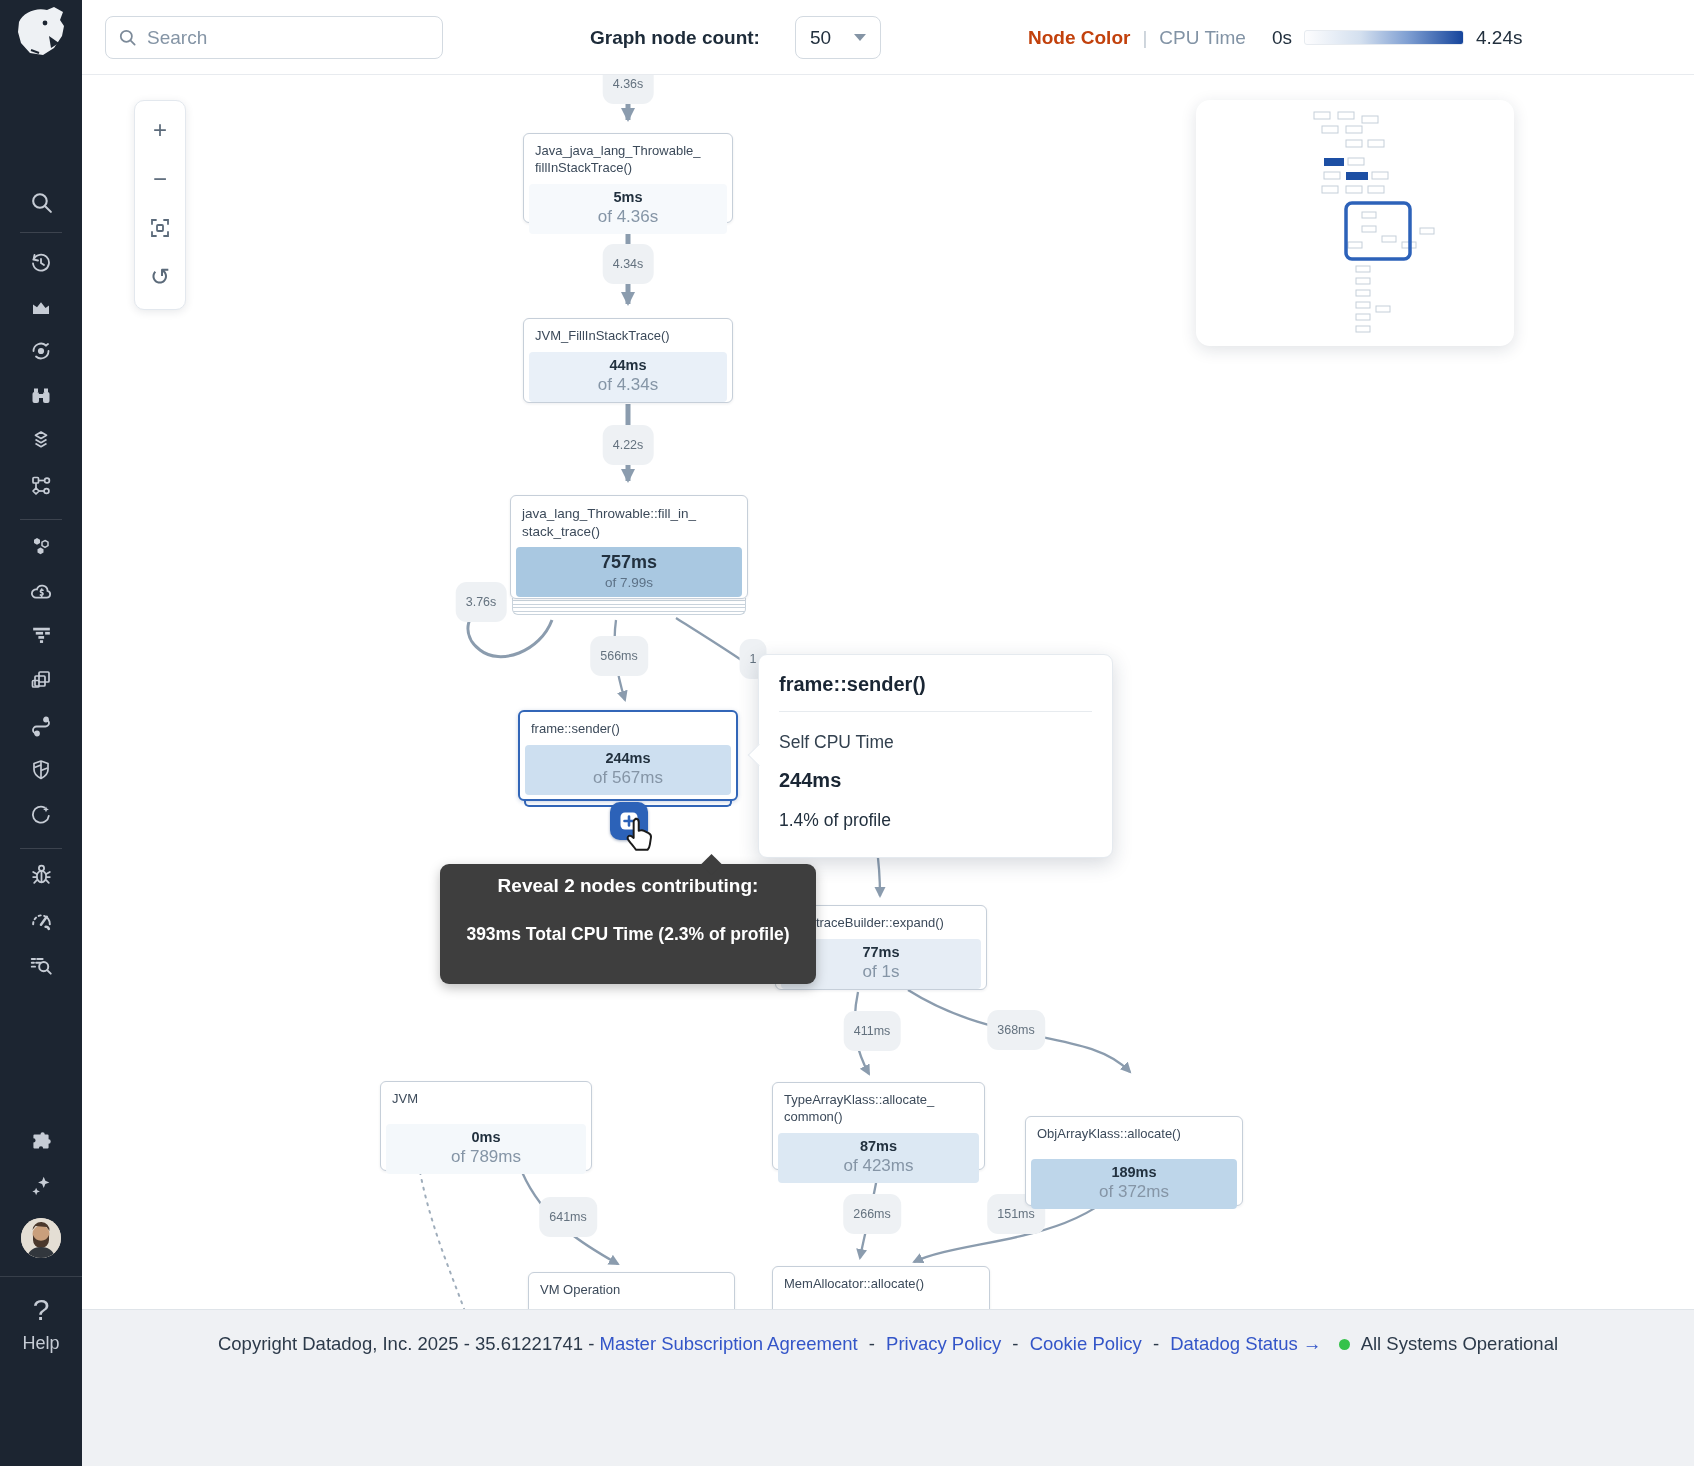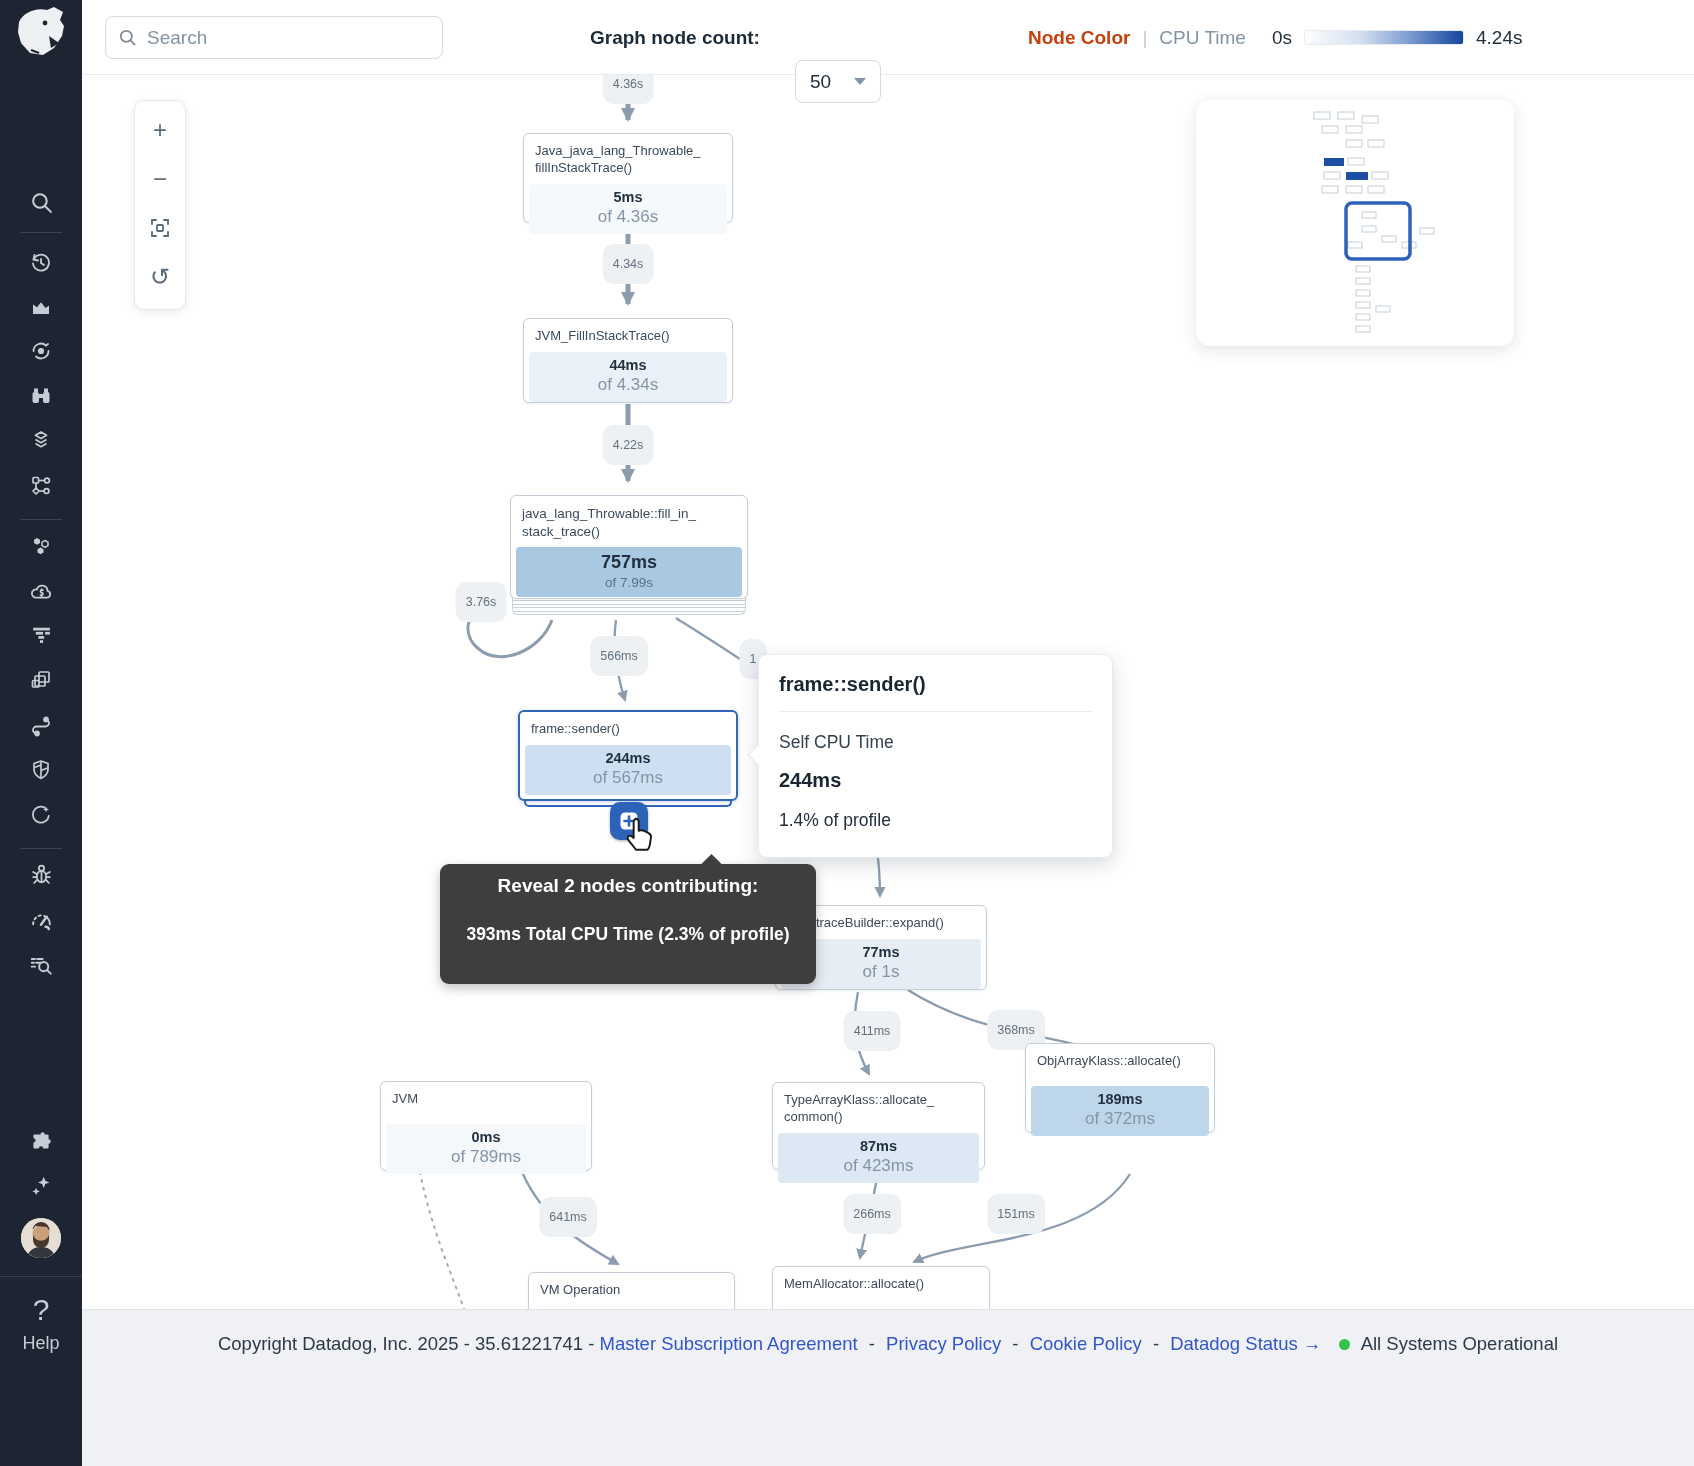--- a/index.html
+++ b/index.html
@@ -16,21 +16,21 @@
   .help-q { font-size:30px; margin-top:16px; }
   .help-lbl { font-size:18px; margin-top:6px; }
   .avatar { position:absolute; left:21px; top:1218px; width:40px; height:40px; border-radius:50%; overflow:hidden; background:#d8cfc4; cursor:pointer; }
 
   
   .topbar { position:absolute; left:82px; top:0; width:1612px; height:75px; background:#fff; border-bottom:1px solid #e8ebef; z-index:40; }
   .search-box { position:absolute; left:23px; top:16px; width:338px; height:43px; border:1px solid #d3dae1; border-radius:8px; display:flex; align-items:center; padding:0 12px; gap:10px; background:#fff; }
   .search-box input { border:none; outline:none; font-size:19px; color:#40506173; width:100%; font-family:"Liberation Sans",sans-serif; }
   .search-box input::placeholder { color:#8494a5; }
   .gnc-label { position:absolute; left:508px; top:0; height:75px; display:flex; align-items:center; font-size:19px; font-weight:700; color:#1d2b39; }
-  .gnc-select { position:absolute; left:713px; top:16px; width:86px; height:43px; border:1px solid #d3dae1; border-radius:8px; display:flex; align-items:center; padding:0 14px; justify-content:space-between; font-size:19px; color:#22303e; cursor:pointer; background:#fff;margin-top:44px; }
+  .gnc-select { position:absolute; left:713px; top:16px; width:86px; height:43px; border:1px solid #d3dae1; border-radius:8px; display:flex; align-items:center; padding:0 14px; justify-content:space-between; font-size:19px; color:#22303e; cursor:pointer; background:#fff; }
   .caret { width:0; height:0; border-left:6px solid transparent; border-right:6px solid transparent; border-top:7px solid #8494a5; }
   .nc-group { position:absolute; left:946px; top:0; height:75px; display:flex; align-items:center; gap:12px; }
   .nc-title { font-size:19px; font-weight:700; color:#c2410c; }
   .nc-pipe { font-size:19px; color:#c2cbd4; }
   .nc-metric { font-size:19px; color:#8293a5; }
   .nc-min,.nc-max { font-size:19px; color:#22303e; }
   .nc-scale { width:160px; height:15px; border-radius:3px; border:1px solid #e7ebf0;
       background:linear-gradient(90deg,#fdfdfe 0%,#d4e0ef 35%,#7f9fd2 65%,#16459c 100%); }
 
   
@@ -176,21 +176,21 @@
 
   <div class="node" style="left:772px;top:1082px;width:213px;height:88px">
     <div class="hd">TypeArrayKlass::allocate_
 common()</div>
     <div class="bd" style="background:#dce8f3">
       <div class="v">87ms</div>
       <div class="of">of 423ms</div>
     </div>
   </div>
 
-  <div class="node" style="left:1025px;top:1043px;width:190px;height:90px">
+  <div class="node" style="left:1025px;top:1116px;width:218px;height:90px">
     <div class="hd">ObjArrayKlass::allocate()</div>
     <div class="bd" style="background:#bed6ea;margin-top:12px">
       <div class="v">189ms</div>
       <div class="of">of 372ms</div>
     </div>
   </div>
 
   <div class="node" style="left:380px;top:1081px;width:212px;height:90px">
     <div class="hd">JVM</div>
     <div class="bd" style="background:#f4f8fb;margin-top:12px">

